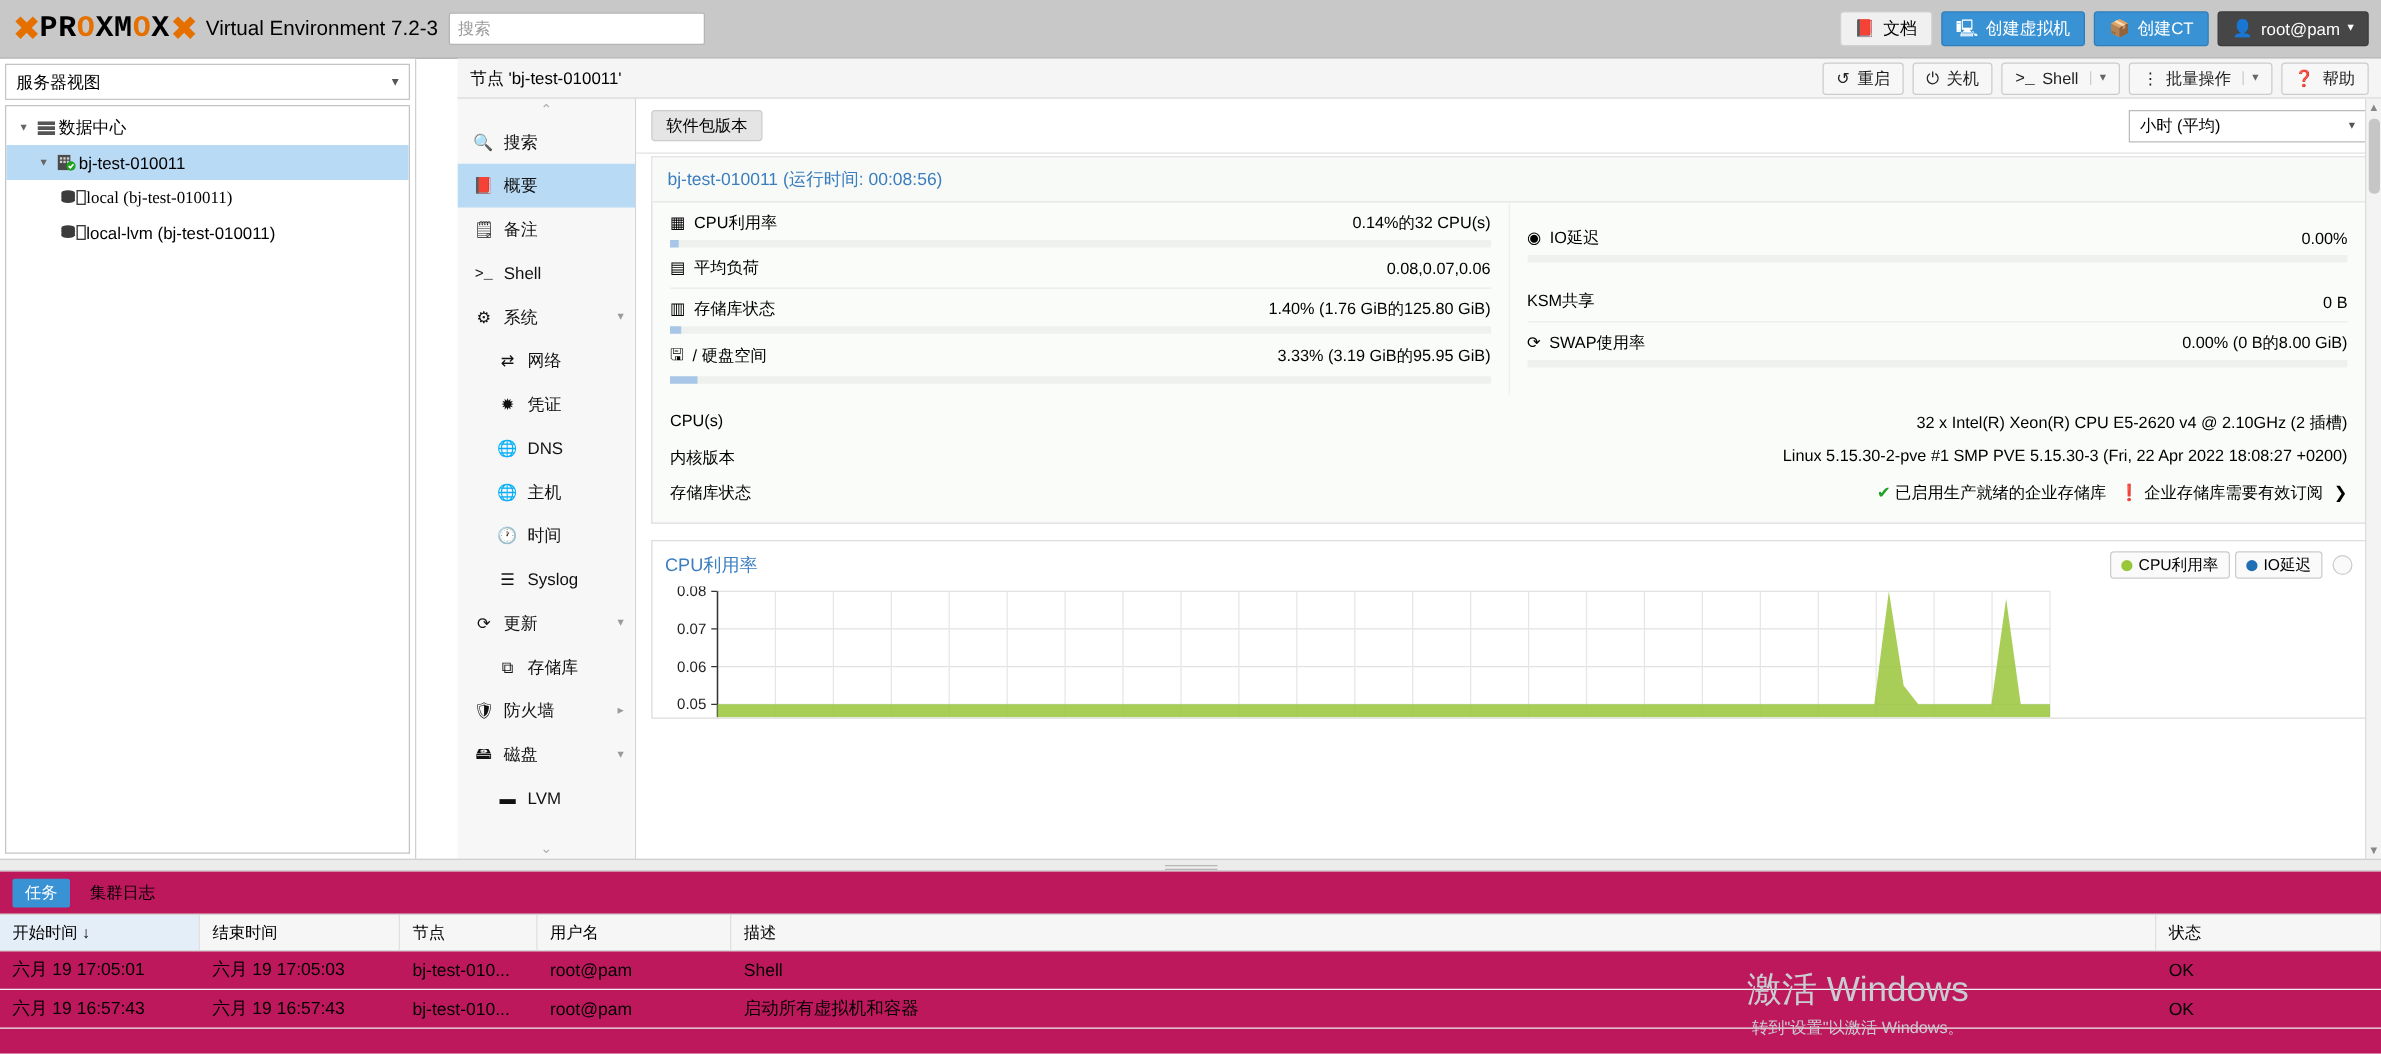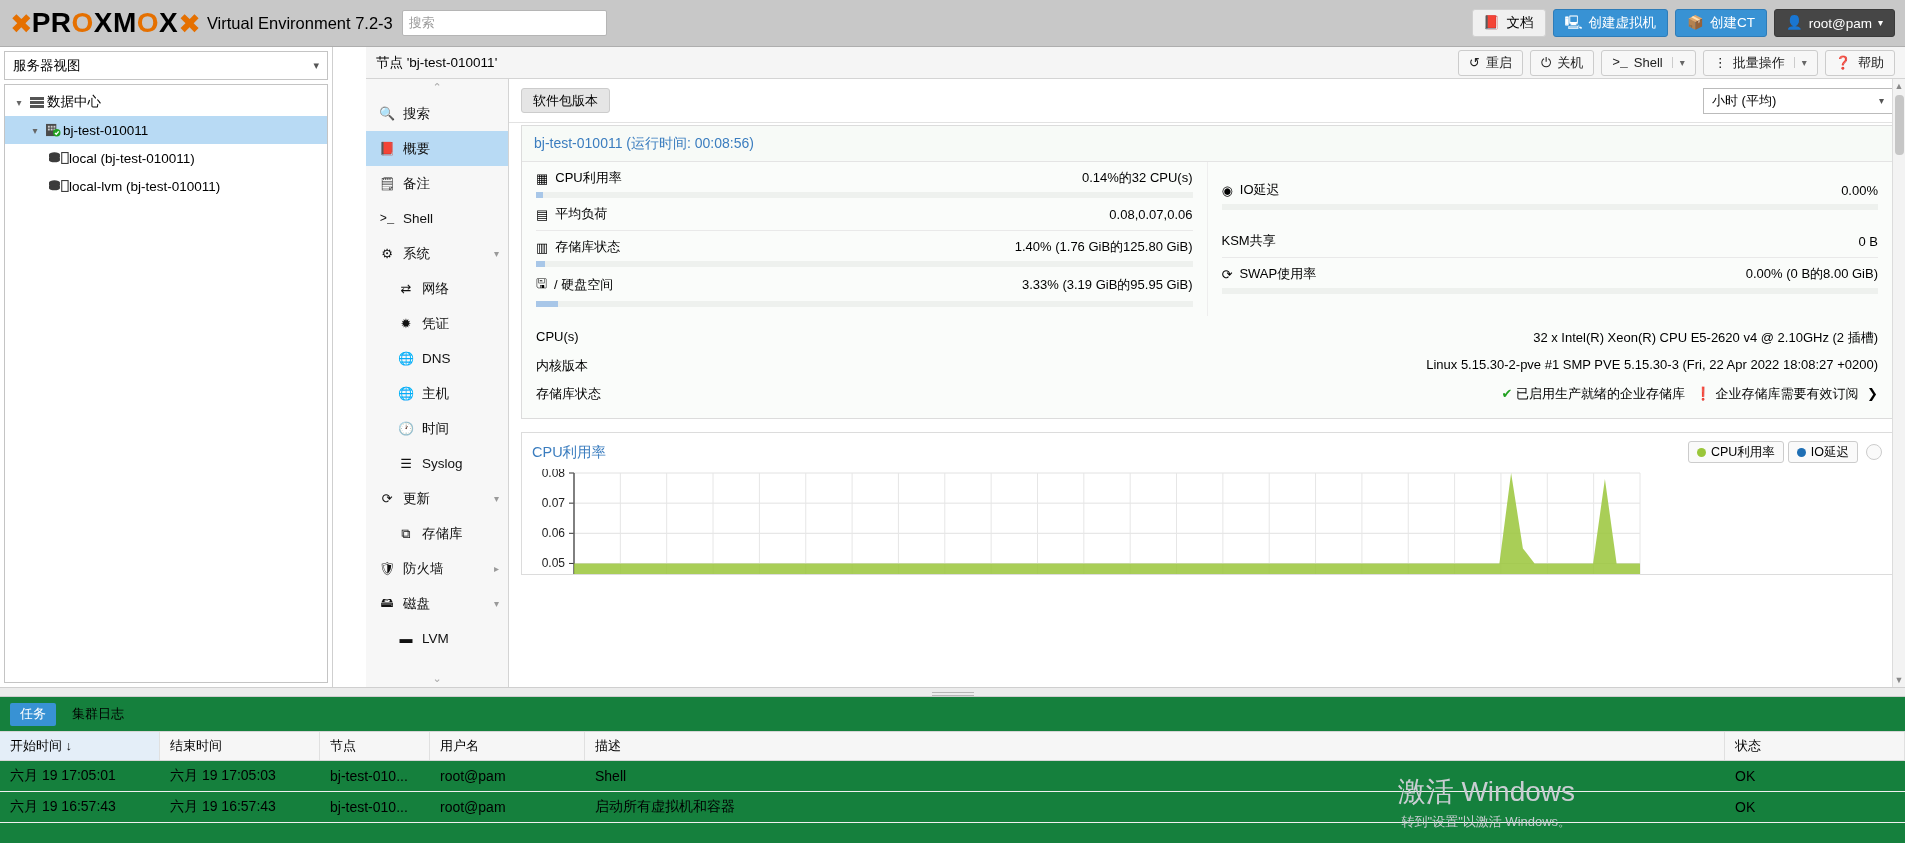--- a/index.html
+++ b/index.html
@@ -13,22 +13,22 @@
   .app { width:1905px; height:843px; display:flex; flex-direction:column; }
 
   
   .topbar {
     height:47px; background:#c8c8c8; display:flex; align-items:center;
     padding:0 10px; flex:none; border-bottom:1px solid #aeaeae;
   }
   .logo { display:flex; align-items:center; gap:0px; }
   .logo-x { font-size:27px; font-weight:bold; color:#e57000; line-height:1;
             font-family:"DejaVu Sans",sans-serif; letter-spacing:-1px;}
-  .logo-text { font-size:28px; font-weight:bold; letter-spacing:0.5px; color:#000;
-               font-family:Liberation Sans, sans-serif; }
+  .logo-text { font-size:24px; font-weight:bold; letter-spacing:0.5px; color:#000;
+               font-family:Liberation Mono, monospace; }
   .logo-text .o { color:#e57000; }
   .prod-name { font-size:16.5px; color:#000; margin-left:7px; white-space:nowrap; }
   .search-box {
     margin-left:9px; width:205px; height:26px; background:#fff;
     border:1px solid #b5b5b5; border-radius:2px; display:flex; align-items:center;
     padding:0 6px; color:#9a9a9a; font-size:13px;
   }
   .topbar-right { margin-left:auto; display:flex; align-items:center; gap:7px; }
   .tb-btn {
     height:28px; display:flex; align-items:center; gap:6px; padding:0 11px;
@@ -142,21 +142,21 @@
   .lg-circle { width:16px; height:16px; border:1px solid #ccc; border-radius:50%;
                margin-left:4px; background:#fafafa; }
   .plotwrap { position:relative; height:105px; overflow:hidden; padding-left:4px; }
 
   
   .splitter { height:10px; background:#ececec; border-top:1px solid #cfcfcf;
               border-bottom:1px solid #cfcfcf; flex:none; position:relative; }
   .splitter::after { content:""; position:absolute; left:50%; top:4px;
                      width:42px; height:2px; margin-left:-21px;
                      border-top:1px solid #b6b6b6; border-bottom:1px solid #b6b6b6; }
-  .bottompane { height:146px; flex:none; display:flex; flex-direction:column; background:#15803d; }
+  .bottompane { height:146px; flex:none; display:flex; flex-direction:column; background:#be185d; }
   .tabs { height:34px; display:flex; align-items:center; gap:6px; padding:0 10px; flex:none; }
   .tab { height:23px; padding:0 10px; display:flex; align-items:center; font-size:13px;
          border-radius:2px; cursor:pointer; }
   .tab.active { background:#3892d4; color:#fff; }
   .tgrid { flex:1; display:flex; flex-direction:column; min-height:0; }
   .thead { display:flex; height:30px; background:#f6f6f6;
            border-top:1px solid #d6d6d6; border-bottom:1px solid #d6d6d6; font-size:13px; }
   .th { display:flex; align-items:center; padding:0 10px; border-right:1px solid #e0e0e0; }
   .th.sorted { background:#e4eef8; }
   .trow { display:flex; height:31px; font-size:14px; border-bottom:1px solid #f0f0f0; }
@@ -247,21 +247,21 @@
                   <rect x="5" y="6" width="2" height="2"></rect>
                   <rect x="8" y="6" width="2" height="2"></rect>
                 </g>
                 <circle cx="11.5" cy="10.5" r="4" fill="#21a121"></circle>
                 <path d="M9.6 10.6 L11 12 L13.6 9" stroke="#fff" stroke-width="1.5" fill="none"></path>
               </svg>
           </span>
           <span>bj-test-010011</span>
         </div>
 
-        <div class="tnode" style="padding-left:44px;">
+        <div class="tnode" style="padding-left:44px;font-family:Liberation Serif, serif;">
           <span class="tico">
             <svg class="stor-icon" viewBox="0 0 22 14">
                 <g fill="#3c3c3c">
                   <ellipse cx="6" cy="3" rx="6" ry="2.3"></ellipse>
                   <rect x="0" y="3" width="12" height="3"></rect>
                   <ellipse cx="6" cy="6" rx="6" ry="2.3"></ellipse>
                   <rect x="0" y="6.5" width="12" height="3"></rect>
                   <ellipse cx="6" cy="9.5" rx="6" ry="2.3"></ellipse>
                 </g>
                 <rect x="14" y="1" width="7" height="12" fill="#fff" stroke="#3c3c3c" stroke-width="1.2"></rect>

